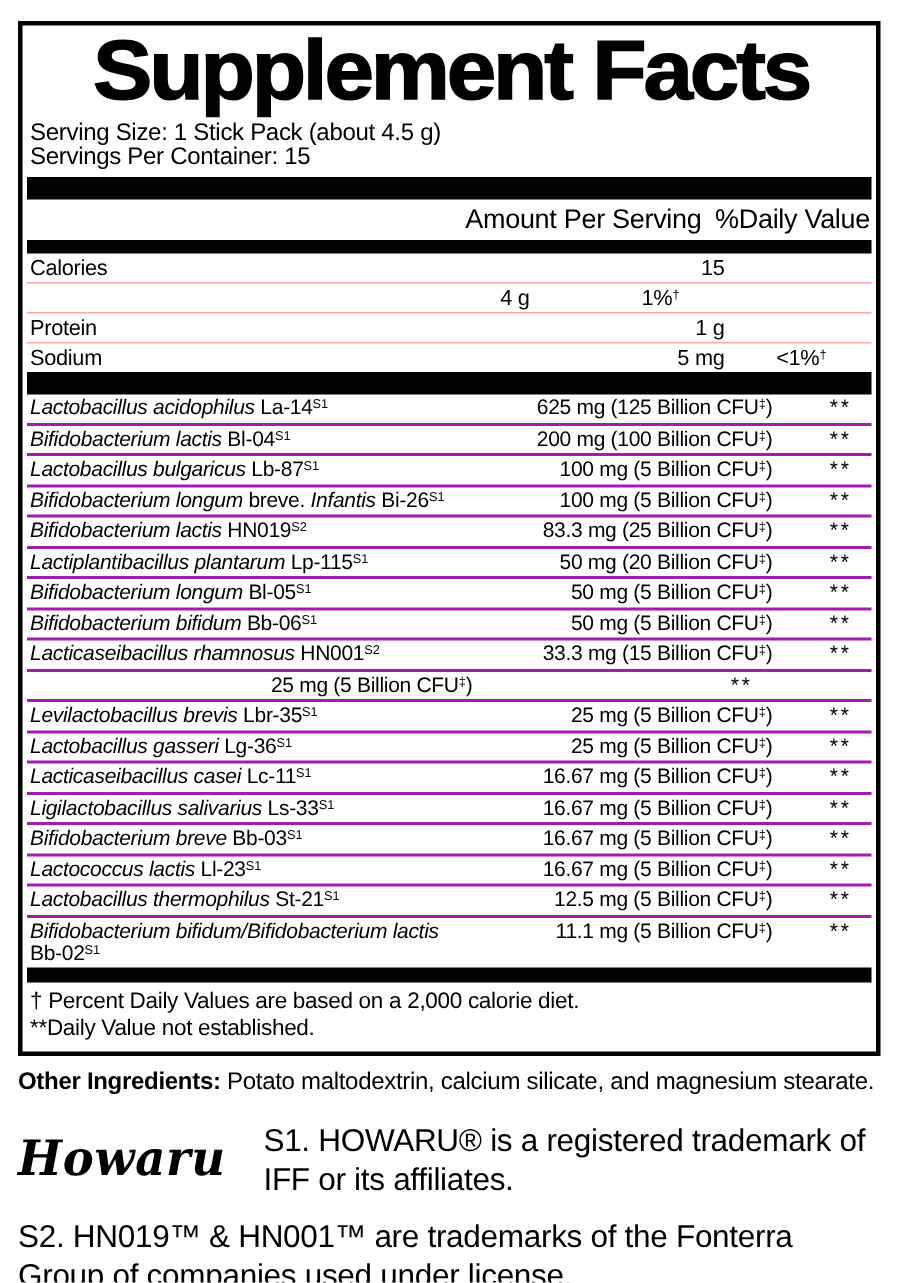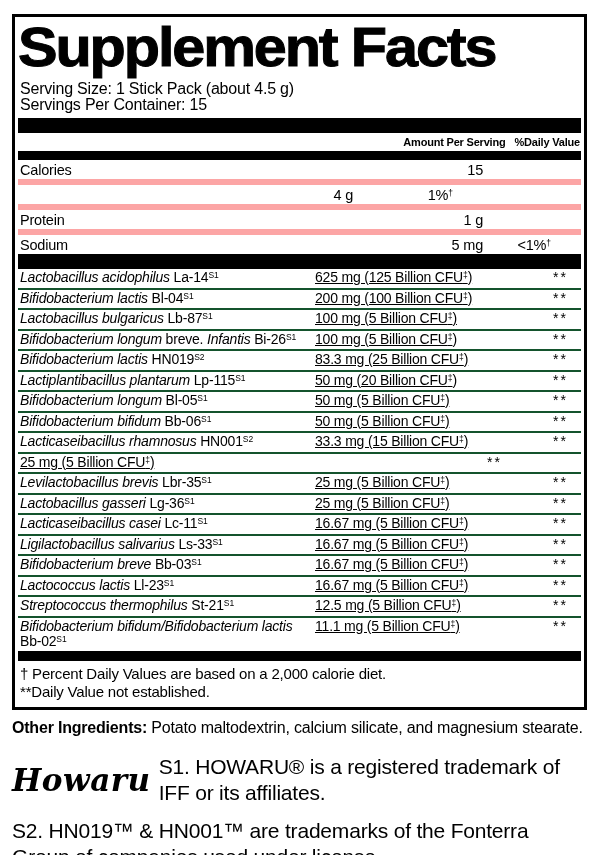--- a/index.html
+++ b/index.html
@@ -15,59 +15,59 @@
     padding:0 3px;
     background:#fff;
   }
   .title{
     font-size:56px;font-weight:bold;line-height:1.0;
     letter-spacing:-2px;white-space:nowrap;
     transform:scaleX(1.06);transform-origin:left center;
     margin:2px 0 6px 0;
     -webkit-text-stroke:1px #000;
   }
-  .title-wrap{overflow:hidden;}
+  .title-wrap{overflow:hidden;margin-left:44px;}
   .serving-line{font-size:16px;line-height:16px;letter-spacing:-0.2px;padding-left:2px;}
   .bar{background:#000;margin:0;}
   .bar-a{height:15px;margin-top:5px;}
   .bar-b{height:9px;}
   .bar-c{height:15px;}
   .bar-d{height:10px;}
   .col-header{
     display:flex;justify-content:flex-end;align-items:baseline;gap:9px;
-    font-size:11px;font-weight:bold;letter-spacing:-0.2px;
+    font-size:18px;font-weight:normal;letter-spacing:-0.2px;
     padding:3px 1px 3px 0;
   }
   
   .nrow{
     display:grid;grid-template-columns:1fr 130px 98px;align-items:baseline;
     font-size:14.5px;letter-spacing:-0.2px;
-    padding:2px 0 1px 2px;border-bottom:6px solid #fca5a5;
+    padding:2px 0 1px 2px;border-bottom:1px solid #fca5a5;
     min-height:16px;
   }
   .nrow:last-child{border-bottom:none;}
   .nrow .amt{text-align:right;}
   .nrow .dv{text-align:right;padding-right:30px;}
   
   .prow{
     display:grid;grid-template-columns:1fr 200px 66px;align-items:baseline;
     font-size:14px;letter-spacing:-0.2px;line-height:15.5px;
-    padding:1px 0 1px 2px;border-bottom:2px solid #14532d;
+    padding:1px 0 1px 2px;border-bottom:2px solid #a21caf;
     min-height:16.5px;
   }
   .prow:last-child{border-bottom:none;}
-  .prow .amt{text-align:left;white-space:nowrap;text-decoration:underline;}
+  .prow .amt{text-align:right;white-space:nowrap;}
   .prow .dv{text-align:right;padding-right:13px;letter-spacing:2px;white-space:nowrap;}
   .prow i{font-style:italic;}
   sup{font-size:8.5px;line-height:0;vertical-align:4px;letter-spacing:0;}
   .footnotes{font-size:15px;line-height:1.22;padding:4px 2px 6px 2px;letter-spacing:-0.2px;}
   
   .other-line{font-size:16px;margin:9px 0 0 0;letter-spacing:-0.2px;}
   .other-line b{font-weight:bold;}
-  .howaru-row{display:flex;align-items:center;gap:8px;margin-top:17px;}
+  .howaru-row{display:flex;align-items:center;gap:25px;margin-top:17px;}
   .howaru-logo{
     font-family:"DejaVu Serif",serif;font-style:italic;font-weight:bold;
     font-size:31px;letter-spacing:0.5px;line-height:1;
     transform:scaleY(1.05);white-space:nowrap;
   }
   .note{font-size:21px;letter-spacing:-0.2px;line-height:1.22;}
   .s2-note{margin-top:13px;}
   .colony-note{margin-top:15px;}
 </style>
 </head>
@@ -190,21 +190,21 @@
           <span class="pname"><i>Bifidobacterium breve </i><span>Bb-03</span><sup>S1</sup></span>
           <span class="amt">16.67 mg (5 Billion CFU<sup>‡</sup>)</span>
           <span class="dv">**</span>
         </div>
         <div class="prow">
           <span class="pname"><i>Lactococcus lactis </i><span>Ll-23</span><sup>S1</sup></span>
           <span class="amt">16.67 mg (5 Billion CFU<sup>‡</sup>)</span>
           <span class="dv">**</span>
         </div>
         <div class="prow">
-          <span class="pname"><i>Streptococcus thermophilus </i><span>St-21</span><sup>S1</sup></span>
+          <span class="pname"><i>Lactobacillus thermophilus </i><span>St-21</span><sup>S1</sup></span>
           <span class="amt">12.5 mg (5 Billion CFU<sup>‡</sup>)</span>
           <span class="dv">**</span>
         </div>
         <div class="prow">
           <span class="pname"><i>Bifidobacterium bifidum/Bifidobacterium lactis </i><span>Bb-02</span><sup>S1</sup></span>
           <span class="amt">11.1 mg (5 Billion CFU<sup>‡</sup>)</span>
           <span class="dv">**</span>
         </div>
       </div>
 

